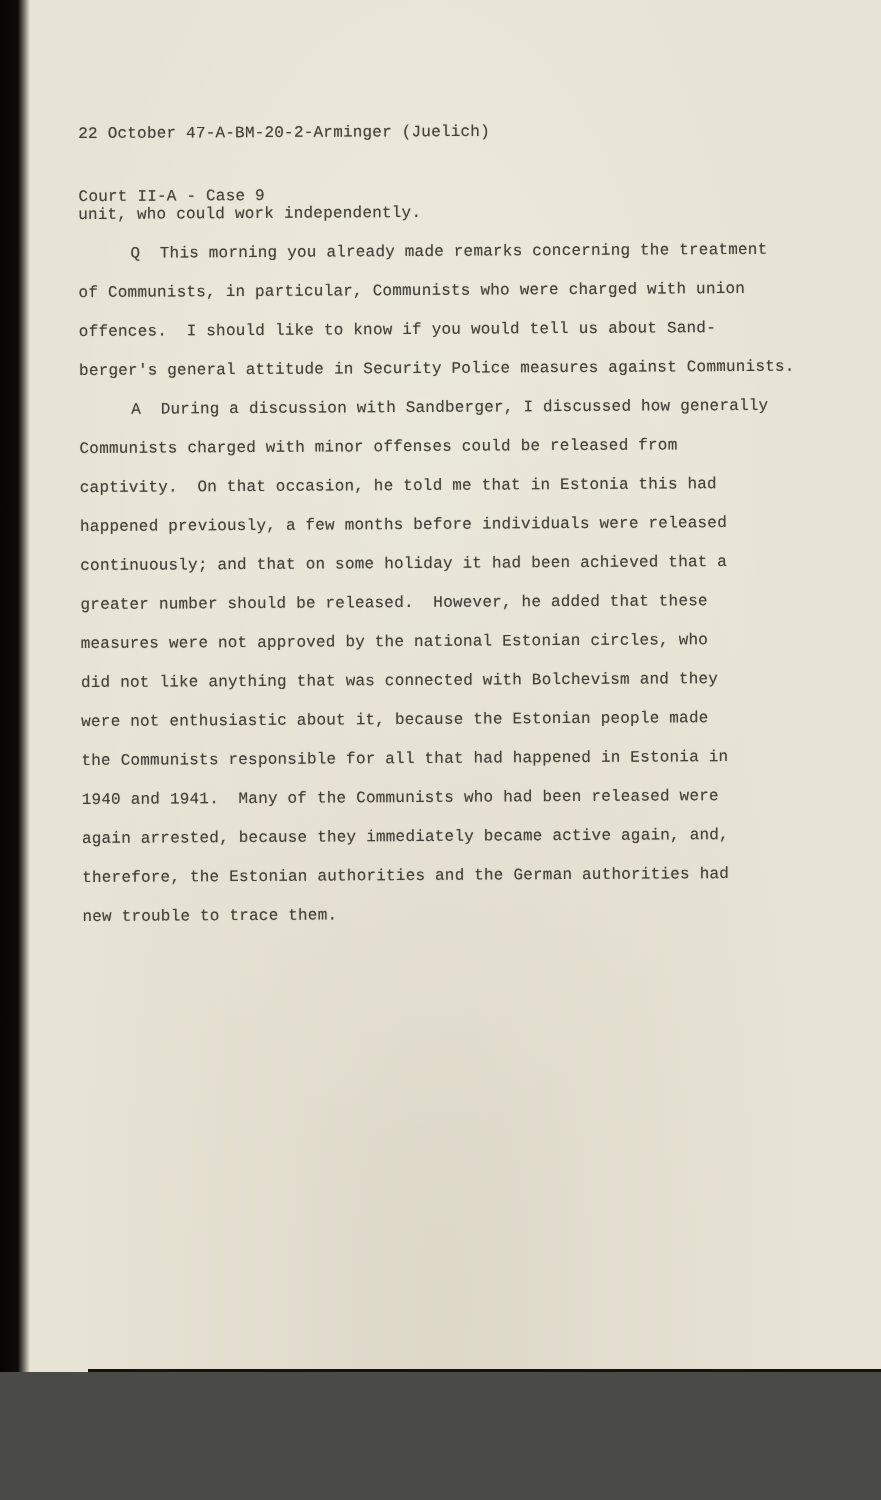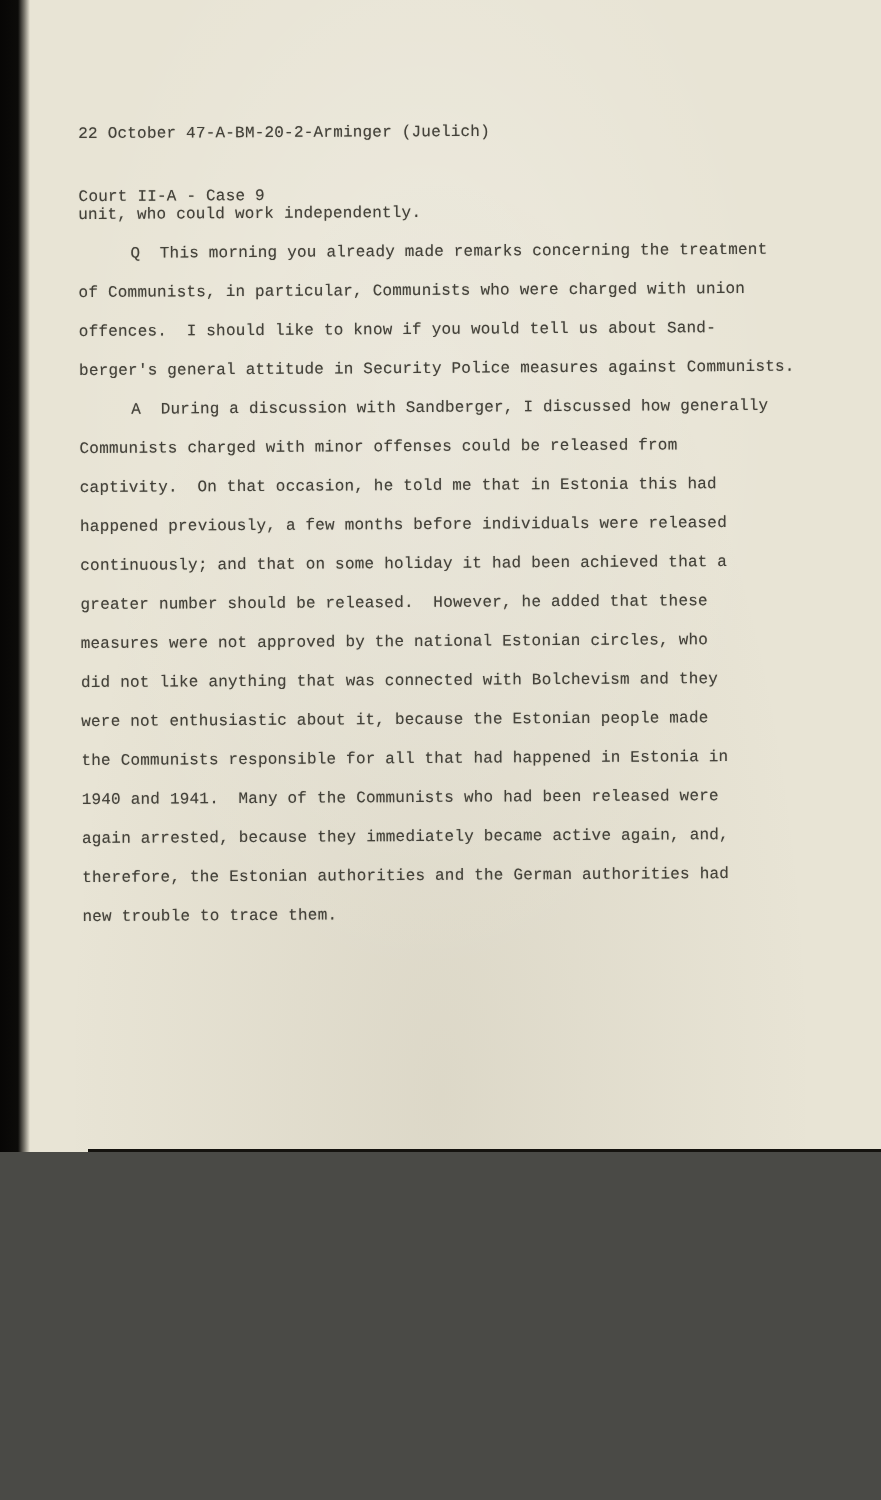--- a/index.html
+++ b/index.html
@@ -3,21 +3,21 @@
 <meta charset="utf-8">
 <style>
   html, body {
     margin: 0;
     padding: 0;
     background: #4a4a46;
   }
   .page {
     position: relative;
     width: 881px;
-    height: 1152px;
+    height: 1372px;
     margin: 0;
     overflow: hidden;
     background:
       radial-gradient(ellipse at 48% 35%, rgba(255,255,255,0.22) 0%, rgba(255,255,255,0) 55%),
       radial-gradient(ellipse at 50% 95%, rgba(120,110,85,0.10) 0%, rgba(0,0,0,0) 60%),
       #e8e4d5;
     font-family: "Liberation Mono", "DejaVu Sans Mono", monospace;
     color: #44423a;
   }
   

